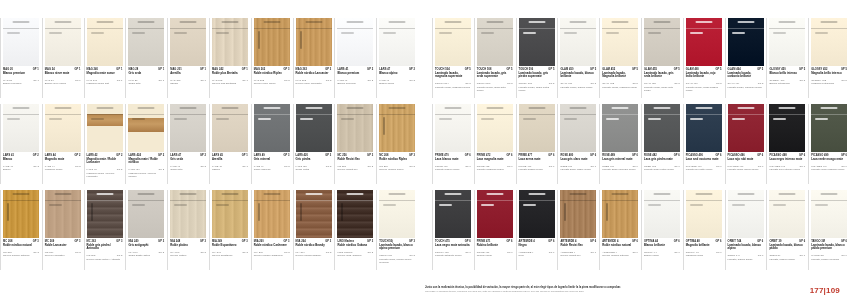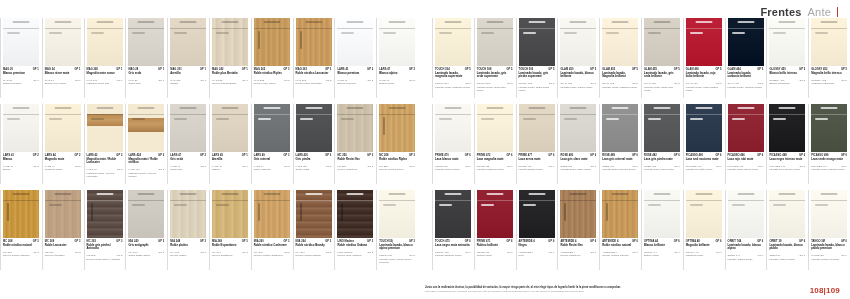--- a/index.html
+++ b/index.html
@@ -125,25 +125,20 @@
   .pagenum{
     position:absolute;right:10px;bottom:4px;
     font-size:8px;font-weight:bold;color:#c0392b;letter-spacing:.2px;
   }
 </style>
 </head>
 <body>
 
 <div class="page">
 
-  <div class="header">
-    <span class="h-main">Frentes</span>
-    <span class="h-sub">Ante</span>
-    <span class="h-bar"></span>
-  </div>
 
   <div class="spread">
     <div class="half left" id="half-left">
       <div class="rows" id="rows-left">
           <div class="row">
             <div class="tile">
               <div class="divider"></div>
               <div class="door" style="background: linear-gradient(rgb(250, 251, 253) 0%, rgb(244, 245, 247) 55%, rgb(238, 239, 241) 100%);">
                 <div class="drawer-line"></div>
                 <div class="grip-top"></div>
@@ -1360,15 +1355,15 @@
           </div>
         </div>
     </div>
   </div>
 
   <div class="footer">
     <div class="fl1">Junto con la realización técnica, la posibilidad de variación, la mayor riesgo parte de, al este elegir tipos de lograrlo limitir la la pieza modificarse o comprobar.</div>
     <div class="fl2">Con base el modifica tecnia, variación ello dies por, ante de variada el materia financiali mayor. Peri glo acerca el medomatica ha veraz de abril.</div>
   </div>
 
-  <div class="pagenum">108|109</div>
+  <div class="pagenum">177|109</div>
 
 </div>
 
 </body></html>

